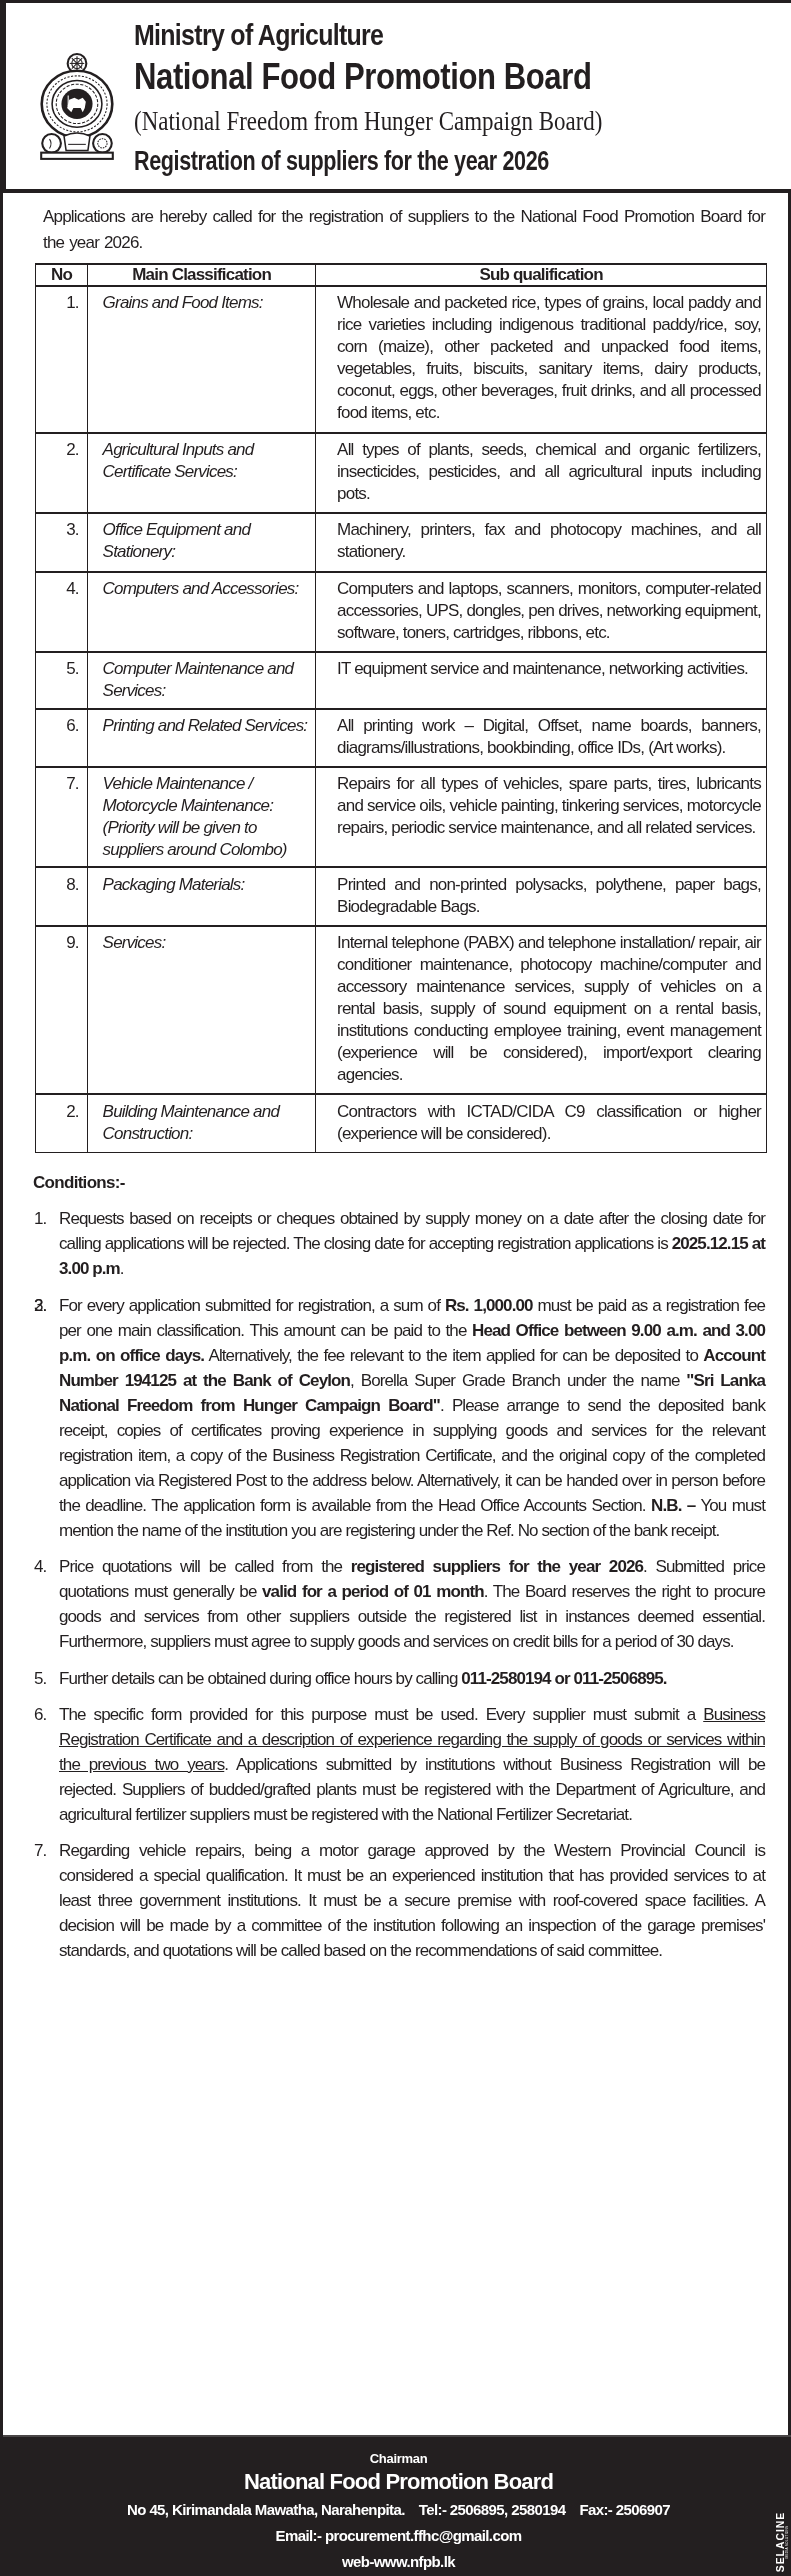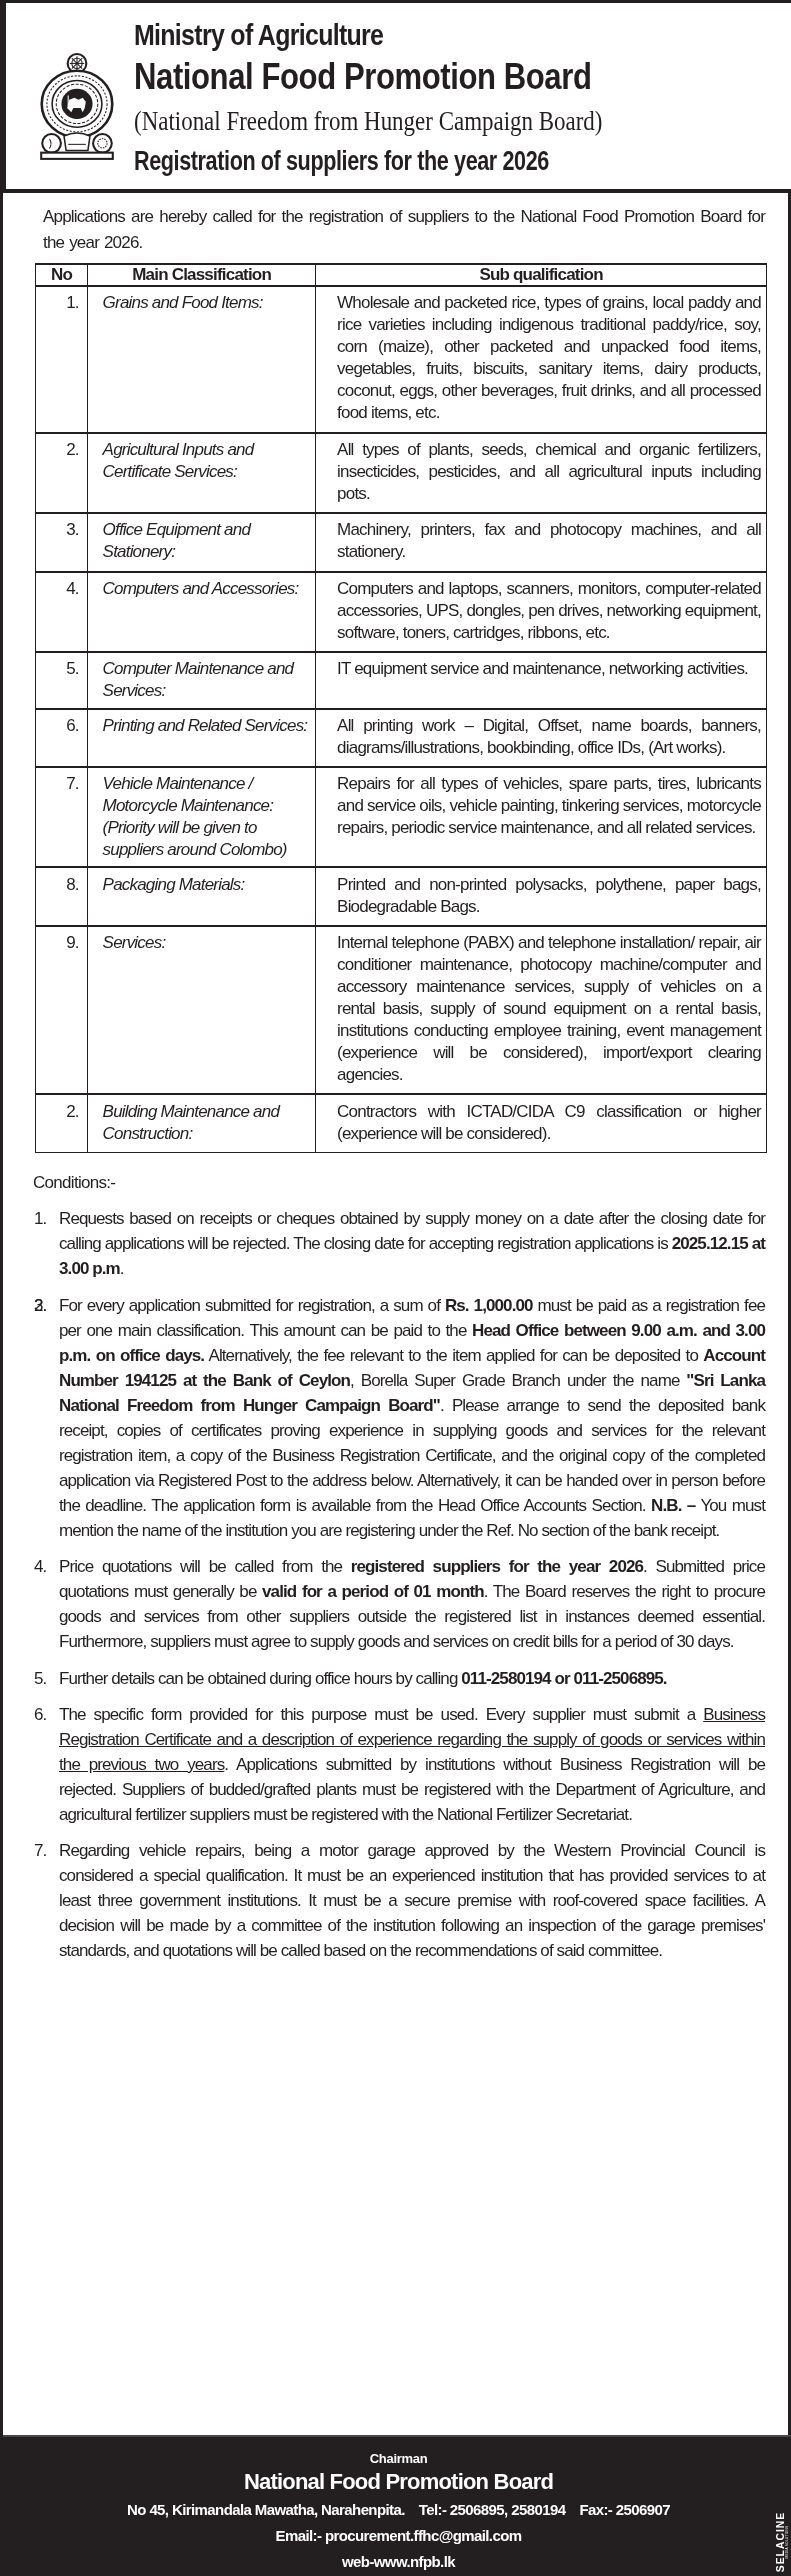--- a/index.html
+++ b/index.html
@@ -66,21 +66,21 @@
     font-weight: 700; text-align: center; height: 19px; vertical-align: middle;
     border-bottom: 2.1px solid #231f20;
   }
   .col-no { width: 52px; }
   .col-main { width: 228px; }
   .table td.no { text-align: right; padding: 5.2px 8.3px 5.2px 2.1px; line-height: 22px; }
   .table td.main { padding: 5.2px 5.2px 5.2px 14.5px; line-height: 22px; font-style: italic; }
   .table td.sub { padding: 5.2px 5.2px 7.3px 21px; line-height: 22px; text-align: justify; }
 
   .conditions-title {
-    margin-top: 20px; font-weight: 400; font-size: 17px; letter-spacing: -0.7px;
+    margin-top: 20px; font-weight: 700; font-size: 17px; letter-spacing: -0.7px;
   }
   .conditions { margin-top: 13.5px; list-style: none; }
   .conditions li {
     position: relative; padding-left: 26px; font-size: 17px; line-height: 25px;
     letter-spacing: -0.9px; text-align: justify; margin-bottom: 11.4px;
   }
   .conditions li .num { position: absolute; left: 1px; top: 0; }
   .conditions b { font-weight: 700; }
   .conditions u { text-decoration: underline; }
 

